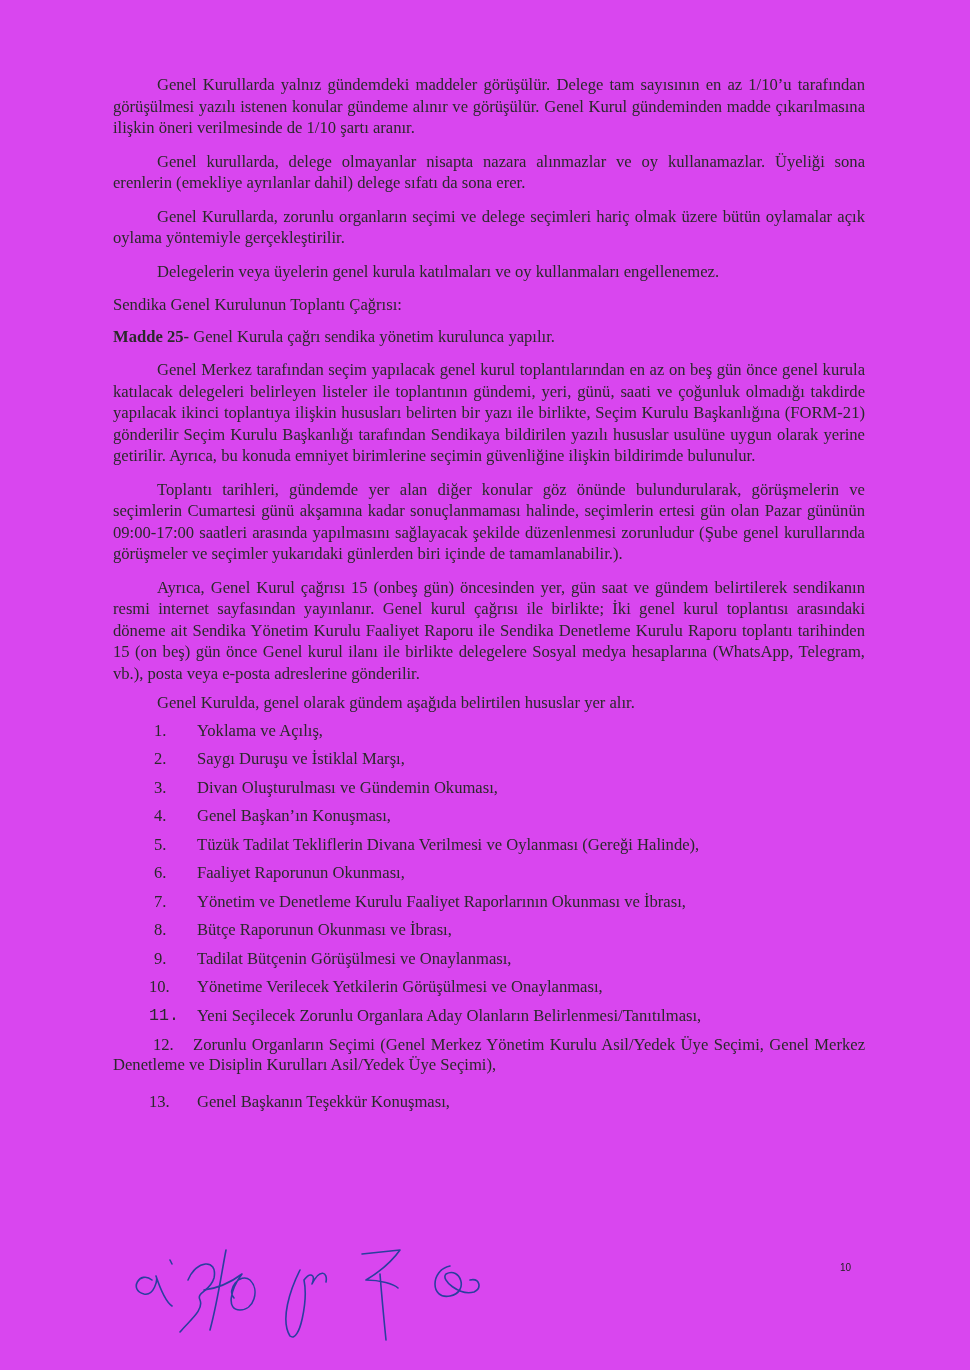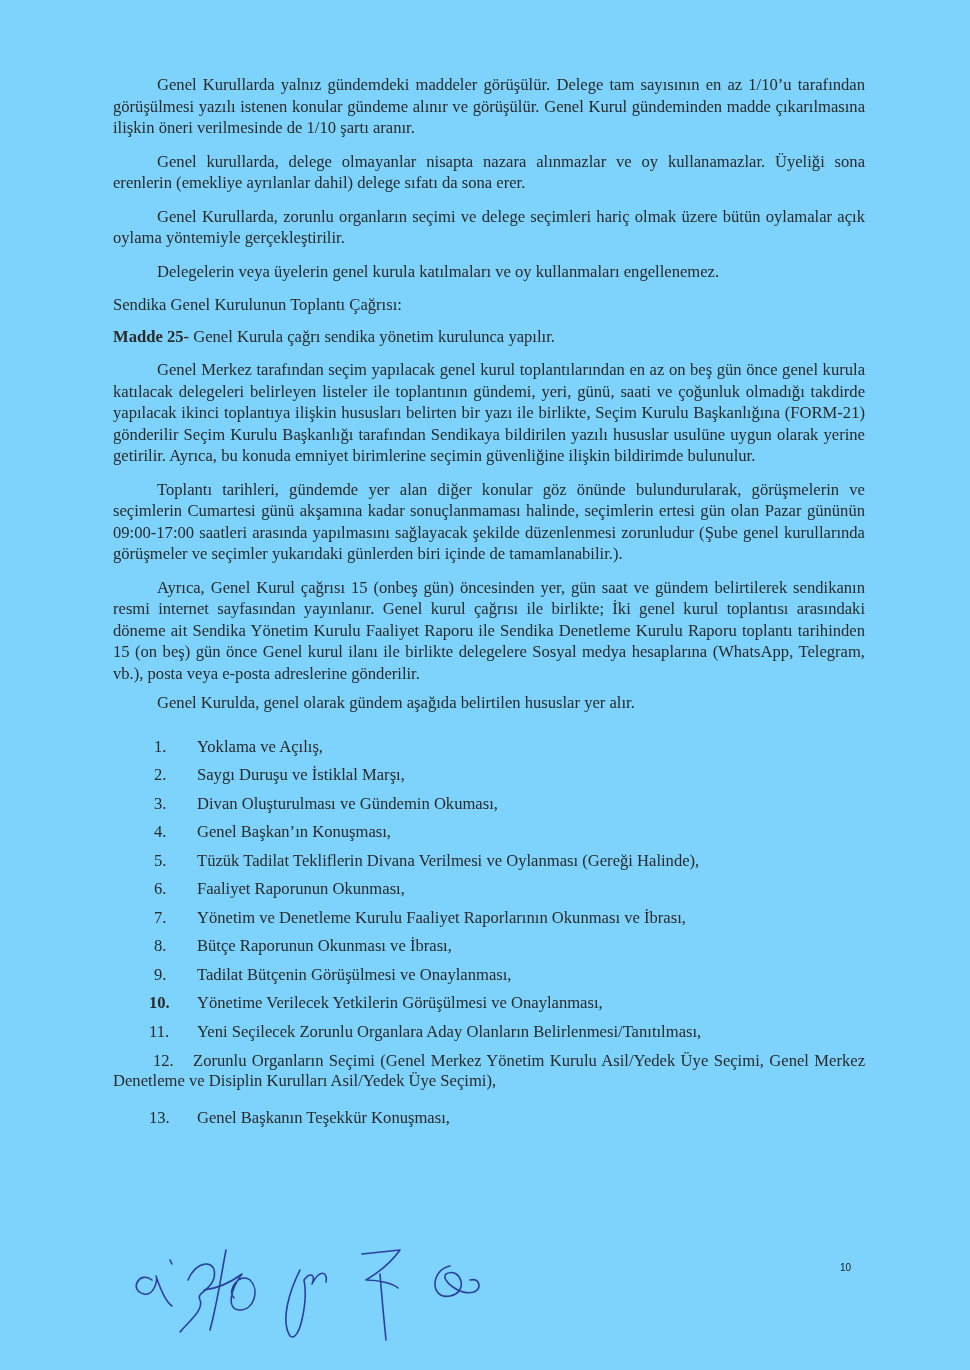--- a/index.html
+++ b/index.html
@@ -1,18 +1,18 @@
 <!DOCTYPE html>
 <html><head>
 <meta charset="utf-8">
 <style>
   html, body { margin:0; padding:0; background:#ffffff; }
   body { width:970px; height:1370px; position:relative; overflow:hidden;
          font-family:"Liberation Serif", serif; color:#2a2a2a; }
-  .page { position:absolute; left:0; top:0; width:970px; height:1370px; background:#7dd3fc; }
+  .page { position:absolute; left:0; top:0; width:970px; height:1370px; background:#d946ef; }
   .content { position:absolute; left:113px; top:74px; width:752px; font-size:16.6px; line-height:21.5px; }
   p { margin:0; text-align:justify; }
   .para { text-indent:44px; margin-bottom:12px; }
   .heading { font-weight:normal; margin-bottom:10px; }
   .madde b { font-weight:bold; }
   .list { margin-top:4px; }
   .li { display:flex; height:28.5px; align-items:flex-start; }
   .li .num { width:40px; padding-left:41px; flex-shrink:0; }
   .li .txt { padding-left:3px; }
   .li12 { text-indent:40px; margin-top:2px; margin-bottom:16px; line-height:20px; }
@@ -30,21 +30,21 @@
     <p class="para">Genel Kurullarda, zorunlu organların seçimi ve delege seçimleri hariç olmak üzere bütün oylamalar açık oylama yöntemiyle gerçekleştirilir.</p>
     <p class="para">Delegelerin veya üyelerin genel kurula katılmaları ve oy kullanmaları engellenemez.</p>
 
     <p class="heading">Sendika Genel Kurulunun Toplantı Çağrısı:</p>
 
     <p class="madde" style="margin-bottom:12px;"><b>Madde 25-</b><span> Genel Kurula çağrı sendika yönetim kurulunca yapılır.</span></p>
 
     <p class="para">Genel Merkez tarafından seçim yapılacak genel kurul toplantılarından en az on beş gün önce genel kurula katılacak delegeleri belirleyen listeler ile toplantının gündemi, yeri, günü, saati ve çoğunluk olmadığı takdirde yapılacak ikinci toplantıya ilişkin hususları belirten bir yazı ile birlikte, Seçim Kurulu Başkanlığına (FORM-21) gönderilir Seçim Kurulu Başkanlığı tarafından Sendikaya bildirilen yazılı hususlar usulüne uygun olarak yerine getirilir. Ayrıca, bu konuda emniyet birimlerine seçimin güvenliğine ilişkin bildirimde bulunulur.</p>
     <p class="para">Toplantı tarihleri, gündemde yer alan diğer konular göz önünde bulundurularak, görüşmelerin ve seçimlerin Cumartesi günü akşamına kadar sonuçlanmaması halinde, seçimlerin ertesi gün olan Pazar gününün 09:00-17:00 saatleri arasında yapılmasını sağlayacak şekilde düzenlenmesi zorunludur (Şube genel kurullarında görüşmeler ve seçimler yukarıdaki günlerden biri içinde de tamamlanabilir.).</p>
     <p class="para" style="margin-bottom:8px;">Ayrıca, Genel Kurul çağrısı 15 (onbeş gün) öncesinden yer, gün saat ve gündem belirtilerek sendikanın resmi internet sayfasından yayınlanır. Genel kurul çağrısı ile birlikte; İki genel kurul toplantısı arasındaki döneme ait Sendika Yönetim Kurulu Faaliyet Raporu ile Sendika Denetleme Kurulu Raporu toplantı tarihinden 15 (on beş) gün önce Genel kurul ilanı ile birlikte delegelere Sosyal medya hesaplarına (WhatsApp, Telegram, vb.), posta veya e-posta adreslerine gönderilir.</p>
-    <p class="para" style="margin-bottom:22px;">Genel Kurulda, genel olarak gündem aşağıda belirtilen hususlar yer alır.</p>
+    <p class="para" style="margin-bottom:6px;">Genel Kurulda, genel olarak gündem aşağıda belirtilen hususlar yer alır.</p>
 
     <div class="list">
       <div class="li">
           <span class="num">1.</span>
           <span class="txt">Yoklama ve Açılış,</span>
         </div>
       <div class="li">
           <span class="num">2.</span>
           <span class="txt">Saygı Duruşu ve İstiklal Marşı,</span>
         </div>
@@ -70,25 +70,25 @@
         </div>
       <div class="li">
           <span class="num">8.</span>
           <span class="txt">Bütçe Raporunun Okunması ve İbrası,</span>
         </div>
       <div class="li">
           <span class="num">9.</span>
           <span class="txt">Tadilat Bütçenin Görüşülmesi ve Onaylanması,</span>
         </div>
       <div class="li">
-          <span class="num" style="padding-left:36px;width:45px;font-weight:bold;">10.</span>
+          <span class="num" style="padding-left:36px;width:45px;">10.</span>
           <span class="txt">Yönetime Verilecek Yetkilerin Görüşülmesi ve Onaylanması,</span>
         </div>
       <div class="li">
-          <span class="num" style="padding-left:36px;width:45px;">11.</span>
+          <span class="num" style="padding-left:36px;width:45px;font-family:Liberation Mono, monospace;">11.</span>
           <span class="txt">Yeni Seçilecek Zorunlu Organlara Aday Olanların Belirlenmesi/Tanıtılması,</span>
         </div>
       <p class="li12"><span class="num12">12.</span><span>Zorunlu Organların Seçimi (Genel Merkez Yönetim Kurulu Asil/Yedek Üye Seçimi, Genel Merkez Denetleme ve Disiplin Kurulları Asil/Yedek Üye Seçimi),</span></p>
       <div class="li">
           <span class="num" style="padding-left:36px;width:45px;">13.</span>
           <span class="txt">Genel Başkanın Teşekkür Konuşması,</span>
         </div>
     </div>
   </div>
 

